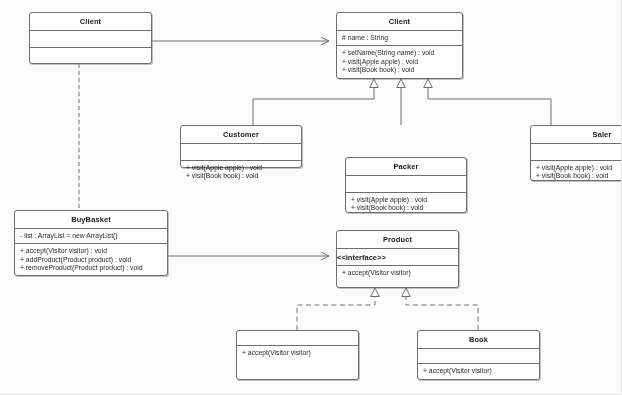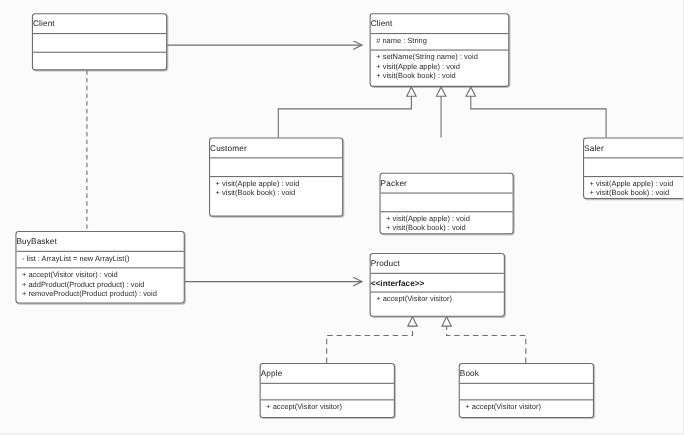--- a/index.html
+++ b/index.html
@@ -36,21 +36,22 @@
   }
   .cmp {
     box-sizing: border-box;
     border-bottom: 1px solid #6e6e6e;
     overflow: hidden;
   }
   .cmp:last-child {
     border-bottom: none;
   }
   .cmp-name {
-    font-weight: normal;
+    text-align: center;
+    font-weight: bold;
     font-size: 7.5px;
     color: #1a1a1a;
     letter-spacing: 0.1px;
     line-height: 1;
     padding-top: 5px;
     padding-bottom: 4px;
   }
   .cmp-stereo {
     text-align: left;
     font-weight: bold;
@@ -119,21 +120,21 @@
     <div class="cmp cmp-attrs">
       <div class="member"># name : String</div>
     </div>
     <div class="cmp cmp-ops">
       <div class="member">+ setName(String name) : void</div>
       <div class="member">+ visit(Apple apple) : void</div>
       <div class="member">+ visit(Book book) : void</div>
     </div>
   </div>
 
-  <div class="uml-class" style="left:190px; top:125px; width:122px; height:72px;">
+  <div class="uml-class" style="left:180px; top:125px; width:122px; height:43px;">
     <div class="cmp cmp-name">Customer</div>
     <div class="cmp cmp-attrs cmp-empty" style="height:17px;"></div>
     <div class="cmp cmp-ops">
       <div class="member">+ visit(Apple apple) : void</div>
       <div class="member">+ visit(Book book) : void</div>
     </div>
   </div>
 
   <div class="uml-class" style="left:345px; top:125px; width:122px; height:56px;margin-top:32px;">
     <div class="cmp cmp-name">Packer</div>
@@ -167,21 +168,20 @@
 
   <div class="uml-class" style="left:336px; top:230px; width:123px; height:58px;">
     <div class="cmp cmp-name">Product</div>
     <div class="cmp cmp-stereo">&lt;&lt;interface&gt;&gt;</div>
     <div class="cmp cmp-ops">
       <div class="member">+ accept(Visitor visitor)</div>
     </div>
   </div>
 
   <div class="uml-class" style="left:236px; top:330px; width:123px; height:50px;">
-    <div class="cmp cmp-name">Apple</div>
     <div class="cmp cmp-attrs cmp-empty" style="height:15px;"></div>
     <div class="cmp cmp-ops">
       <div class="member">+ accept(Visitor visitor)</div>
     </div>
   </div>
 
   <div class="uml-class" style="left:417px; top:330px; width:123px; height:50px;">
     <div class="cmp cmp-name">Book</div>
     <div class="cmp cmp-attrs cmp-empty" style="height:15px;"></div>
     <div class="cmp cmp-ops">

